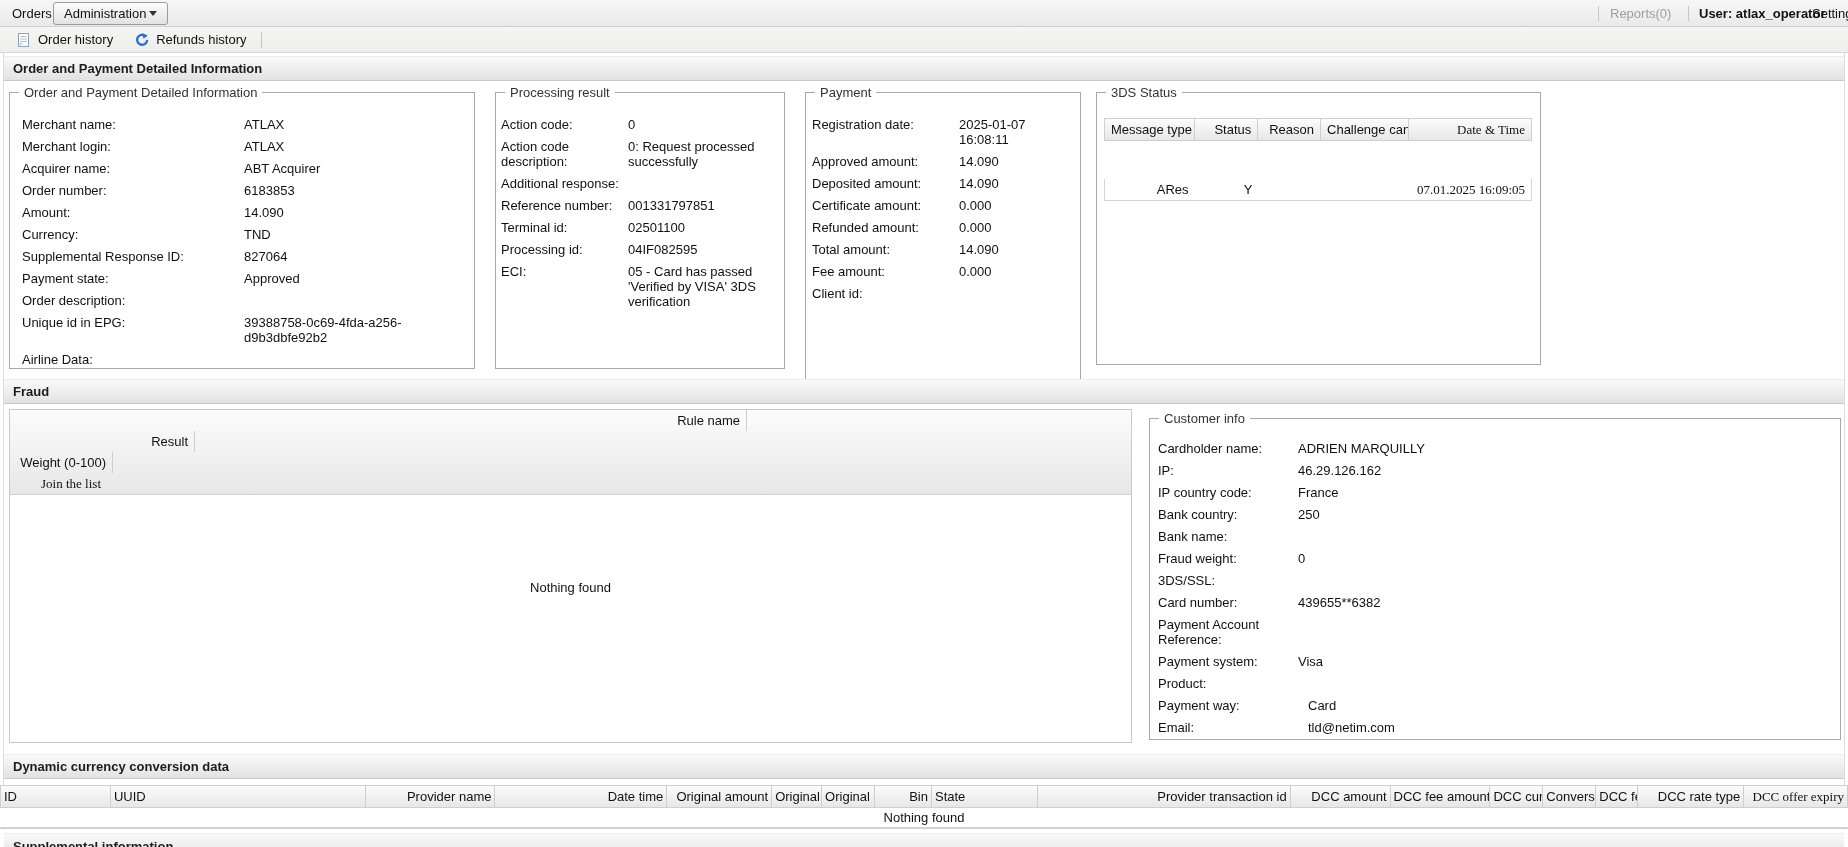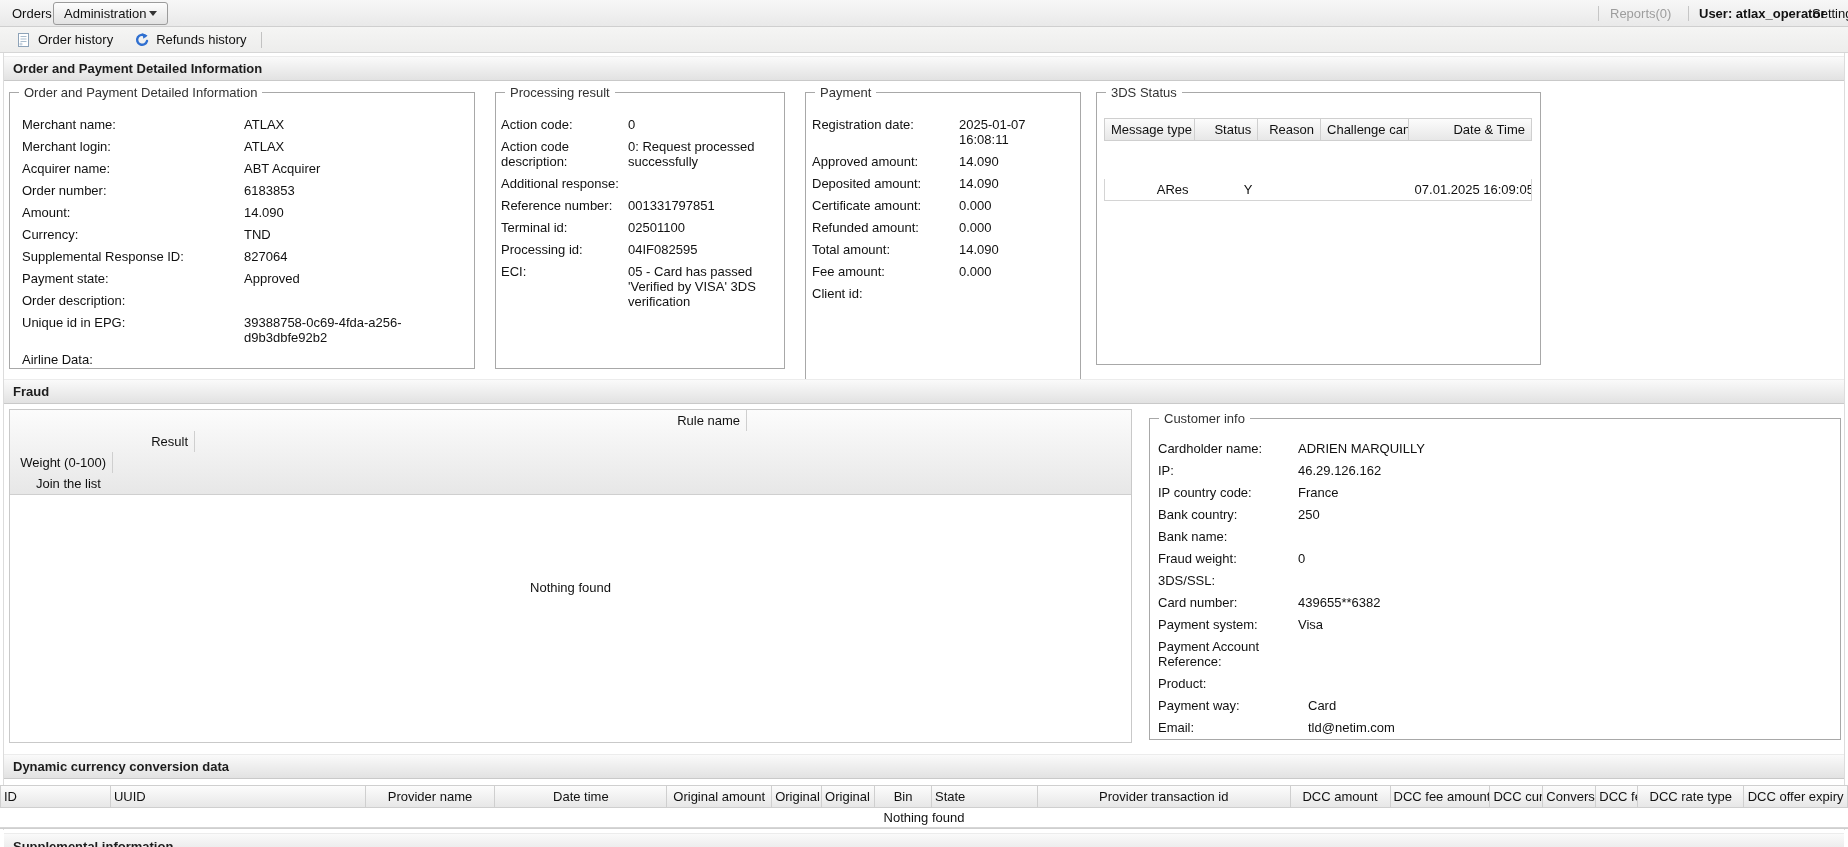--- a/index.html
+++ b/index.html
@@ -40,34 +40,34 @@
   .frow .lbl { flex-shrink:0; }
   .frow .val { flex:1; word-break:break-word; }
   .fs-body { position:absolute; left:0; right:0; top:0; }
   #fs-order .fs-body   { padding:24px 10px 0 12px; } #fs-order .lbl   { width:222px; }
   #fs-proc .fs-body    { padding:24px 8px 0 5px;  }  #fs-proc .lbl    { width:127px; }
   #fs-pay .fs-body     { padding:24px 8px 0 6px;  }  #fs-pay .lbl     { width:147px; }
   #fs-cust .fs-body    { padding:22px 8px 0 8px;  }  #fs-cust .lbl    { width:140px; }
   
   .ghead { display:flex; background:linear-gradient(to bottom,#fcfcfc,#e7e7e7); border:1px solid #cfcfcf; }
   .gcell { border-right:1px solid #cfcfcf; padding:3px 6px; white-space:nowrap; overflow:hidden; height:21px;text-align:right; }
-  .gcell:last-child { border-right:none; }
+  .gcell:last-child { border-right:none;font-family:Liberation Serif, serif; }
   
   .tds-grid { position:absolute; left:7px; top:25px; width:428px; }
   .tds-row { display:flex; border:1px solid #d4d4d4; border-top:none; background:#fff;margin-top:38px; }
   .tds-row .gcell { border-right:none; }
   .tc0{width:90px} .tc1{width:64px} .tc2{width:63px} .tc3{width:88px} .tc4{width:123px}
   
   .fraud-grid { position:absolute; left:9px; top:409px; width:1123px; height:334px; border:1px solid #c9c9c9; background:#fff; }
   .fraud-grid .ghead { border:none; border-bottom:1px solid #cfcfcf;flex-direction:column; }
   .fc0{width:737px} .fc1{width:185px} .fc2{width:103px} .fc3{width:97px}
   .fraud-empty { position:absolute; left:0; right:0; top:22px; bottom:0; display:flex; align-items:center; justify-content:center; }
   
   .dcc-grid { position:absolute; left:0; top:785px; width:1848px; }
-  .dcc-grid .gcell { text-align:center; padding:3px 3px; }
+  .dcc-grid .gcell { text-align:right; padding:3px 3px; }
   .dcc-empty { height:20px; border-bottom:1px solid #d6d6d6; display:flex; align-items:center; justify-content:center; background:#fff; }
   .dc0{width:110px}.dc1{width:255px}.dc2{width:130px}.dc3{width:172px}.dc4{width:105px}.dc5{width:50px}
   .dc6{width:53px}.dc7{width:57px}.dc8{width:106px}.dc9{width:253px}.dc10{width:100px}.dc11{width:100px}
   .dc12{width:53px}.dc13{width:53px}.dc14{width:42px}.dc15{width:106px}.dc16{width:103px}
   .hline { position:absolute; left:0; width:1848px; height:1px; background:#cfcfcf; }
 </style>
 </head>
 <body>
 
 <div id="screen">
@@ -302,26 +302,26 @@
         </div>
       <div class="frow">
           <span class="lbl">3DS/SSL:</span>
           <span class="val"></span>
         </div>
       <div class="frow">
           <span class="lbl">Card number:</span>
           <span class="val">439655**6382</span>
         </div>
       <div class="frow">
+          <span class="lbl" style="width:120px">Payment Account Reference:</span>
+          <span class="val"></span>
+        </div>
+      <div class="frow">
           <span class="lbl">Payment system:</span>
           <span class="val">Visa</span>
-        </div>
-      <div class="frow">
-          <span class="lbl" style="width:120px">Payment Account Reference:</span>
-          <span class="val"></span>
         </div>
       <div class="frow">
           <span class="lbl">Product:</span>
           <span class="val"></span>
         </div>
       <div class="frow">
           <span class="lbl">Payment way:</span>
           <span class="val" style="padding-left:10px">Card</span>
         </div>
       <div class="frow">

